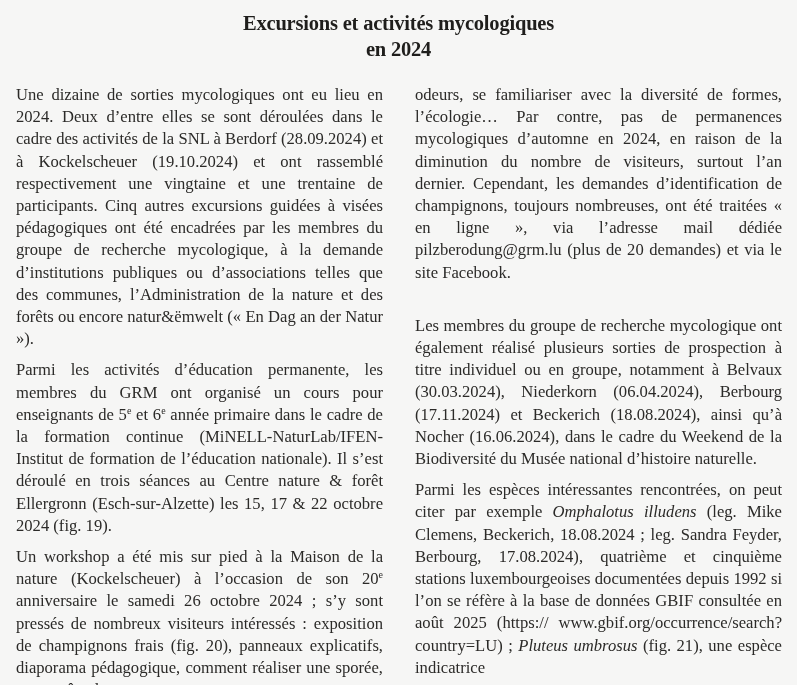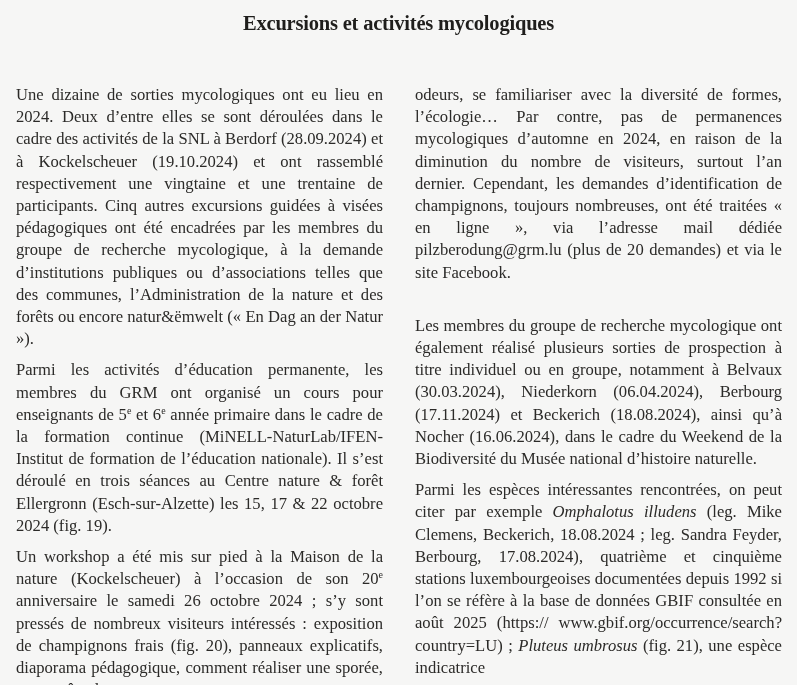--- a/index.html
+++ b/index.html
@@ -28,20 +28,21 @@
   em { font-style:italic; }
   .gap-right { height:22px; }
 </style>
 </head>
 <body>
 
 <div class="page">
 
   <div class="title">
     <div>Excursions et activités mycologiques</div>
+    <div>en 2024</div>
   </div>
 
   <div class="col col-left">
     <p>Une dizaine de sorties mycologiques ont eu lieu en 2024. Deux d’entre elles se sont déroulées dans le cadre des activités de la SNL à Berdorf (28.09.2024) et à Kockelscheuer (19.10.2024) et ont rassemblé respectivement une vingtaine et une trentaine de participants. Cinq autres excursions guidées à visées pédagogiques ont été encadrées par les membres du groupe de recherche mycologique, à la demande d’institutions publiques ou d’associations telles que des communes, l’Administration de la nature et des forêts ou encore natur&amp;ëmwelt (« En Dag an der Natur »).</p>
     <p><span>Parmi les activités d’éducation permanente, les membres du GRM ont organisé un cours pour enseignants de 5</span><span class="sup">e</span><span> et 6</span><span class="sup">e</span><span> année primaire dans le cadre de la formation continue (MiNELL-NaturLab/IFEN-Institut de formation de l’éducation nationale). Il s’est déroulé en trois séances au Centre nature &amp; forêt Ellergronn (Esch-sur-Alzette) les 15, 17 &amp; 22 octobre 2024 (fig. 19).</span></p>
     <p><span>Un workshop a été mis sur pied à la Maison de la nature (Kockelscheuer) à l’occasion de son 20</span><span class="sup">e</span><span> anniversaire le samedi 26 octobre 2024 ; s’y sont pressés de nombreux visiteurs intéressés : exposition de champignons frais (fig. 20), panneaux explicatifs, diaporama pédagogique, comment réaliser une sporée, reconnaître les</span></p>
   </div>
 
   <div class="col col-right">
     <p>odeurs, se familiariser avec la diversité de formes, l’écologie… Par contre, pas de permanences mycologiques d’automne en 2024, en raison de la diminution du nombre de visiteurs, surtout l’an dernier. Cependant, les demandes d’identification de champignons, toujours nombreuses, ont été traitées « en ligne », via l’adresse mail dédiée pilzberodung@grm.lu (plus de 20 demandes) et via le site Facebook.</p>

